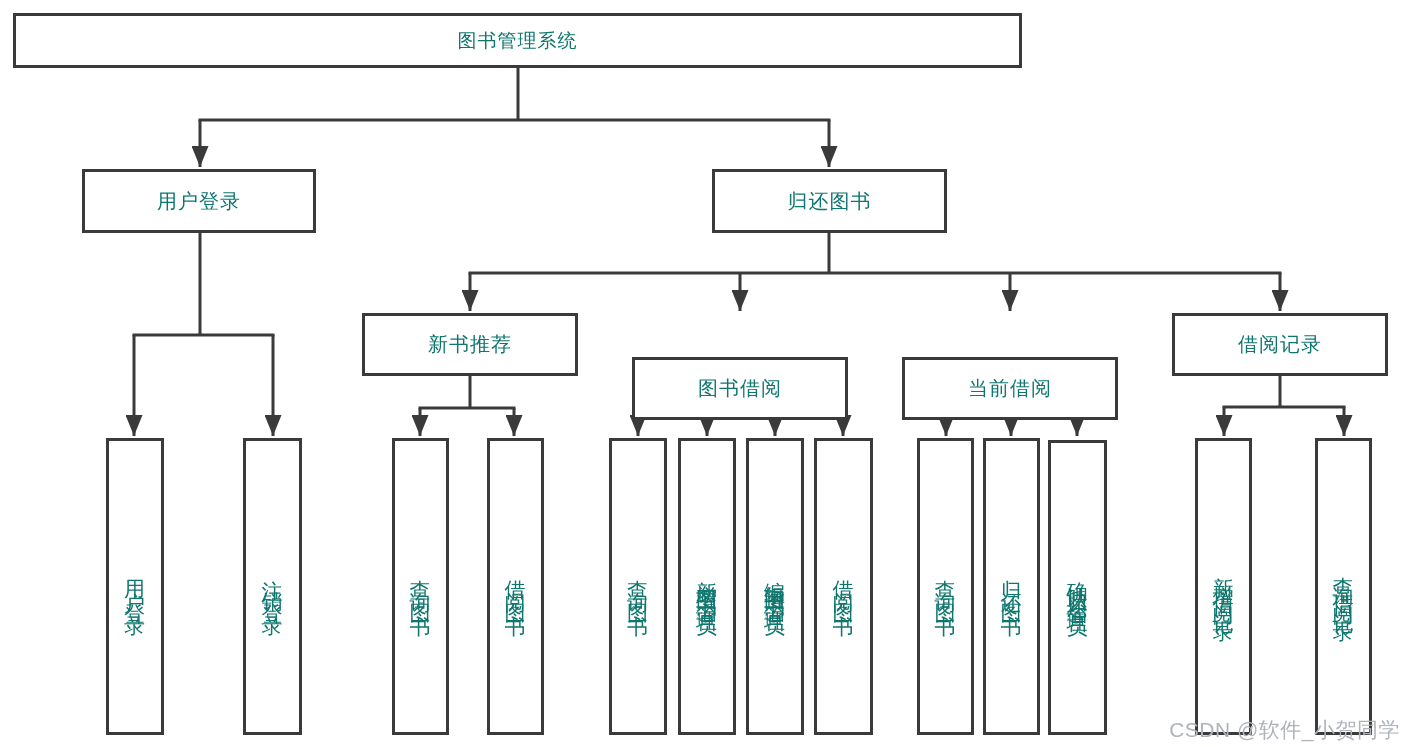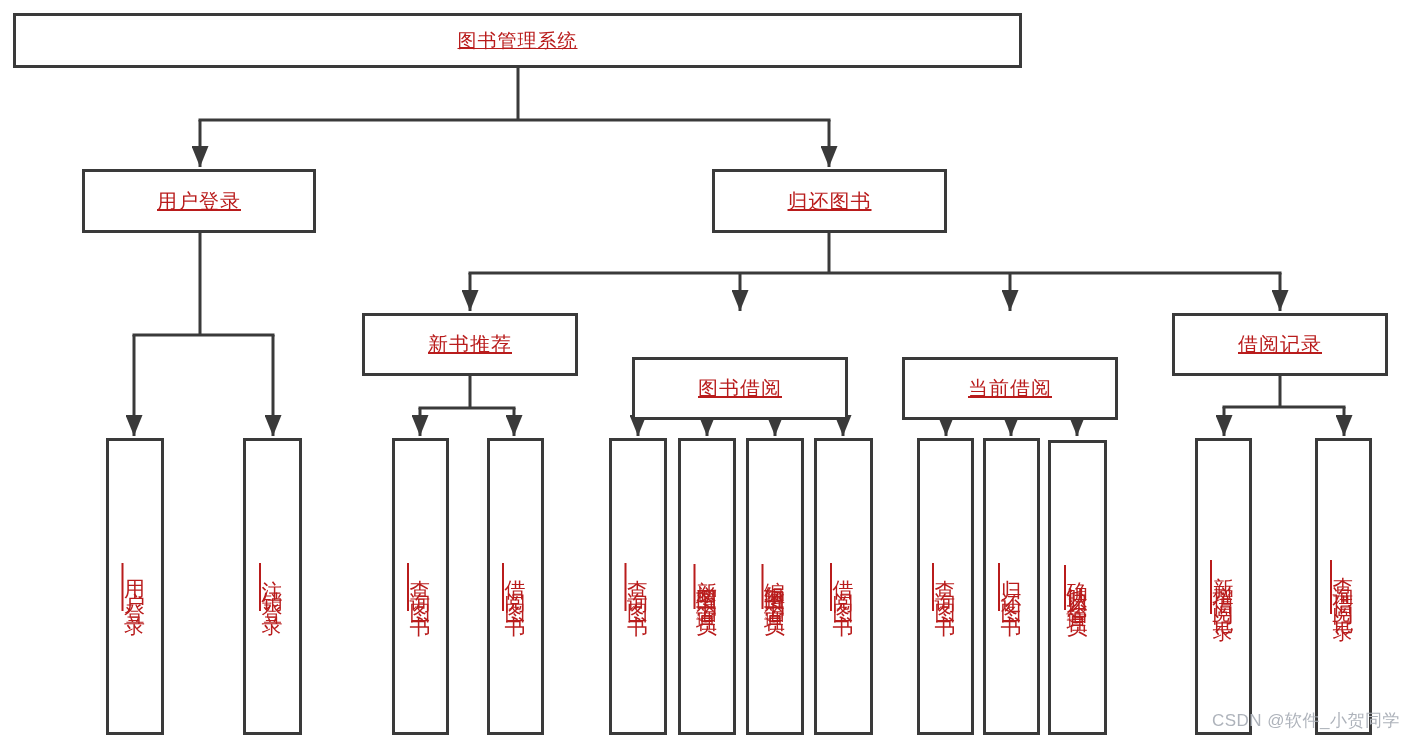--- a/index.html
+++ b/index.html
@@ -27,41 +27,40 @@
     stroke-width: 3;
   }
   .node {
     position: absolute;
     box-sizing: border-box;
     border: 3px solid #3a3a3a;
     background: #ffffff;
     display: flex;
     align-items: center;
     justify-content: center;
-    color: #b91c1c;
+    color: #0f766e;
     white-space: nowrap;
-    text-decoration: underline;
   }
   .root  { font-size: 19px; letter-spacing: 1px; }
   .lvl2, .lvl3 { font-size: 20px; letter-spacing: 1px; }
   .leaf  { font-size: 21px; }
   .leaf .vtext {
     writing-mode: vertical-rl;
     text-orientation: mixed;
     white-space: nowrap;
     line-height: 1;
   }
   .vtext.p4 { letter-spacing: 12px; }
   .vtext.p6 { letter-spacing: 9px;  }
   .vtext.p9 { letter-spacing: 5px;  }
   #watermark {
     position: absolute;
     right: 5px;
-    bottom: 15px;
-    font-size: 17px;
+    bottom: 3px;
+    font-size: 21px;
     color: #aeb3bb;
     letter-spacing: 0.5px;
     white-space: nowrap;
   }
 </style>
 </head>
 <body>
 
 <div id="canvas">
 

